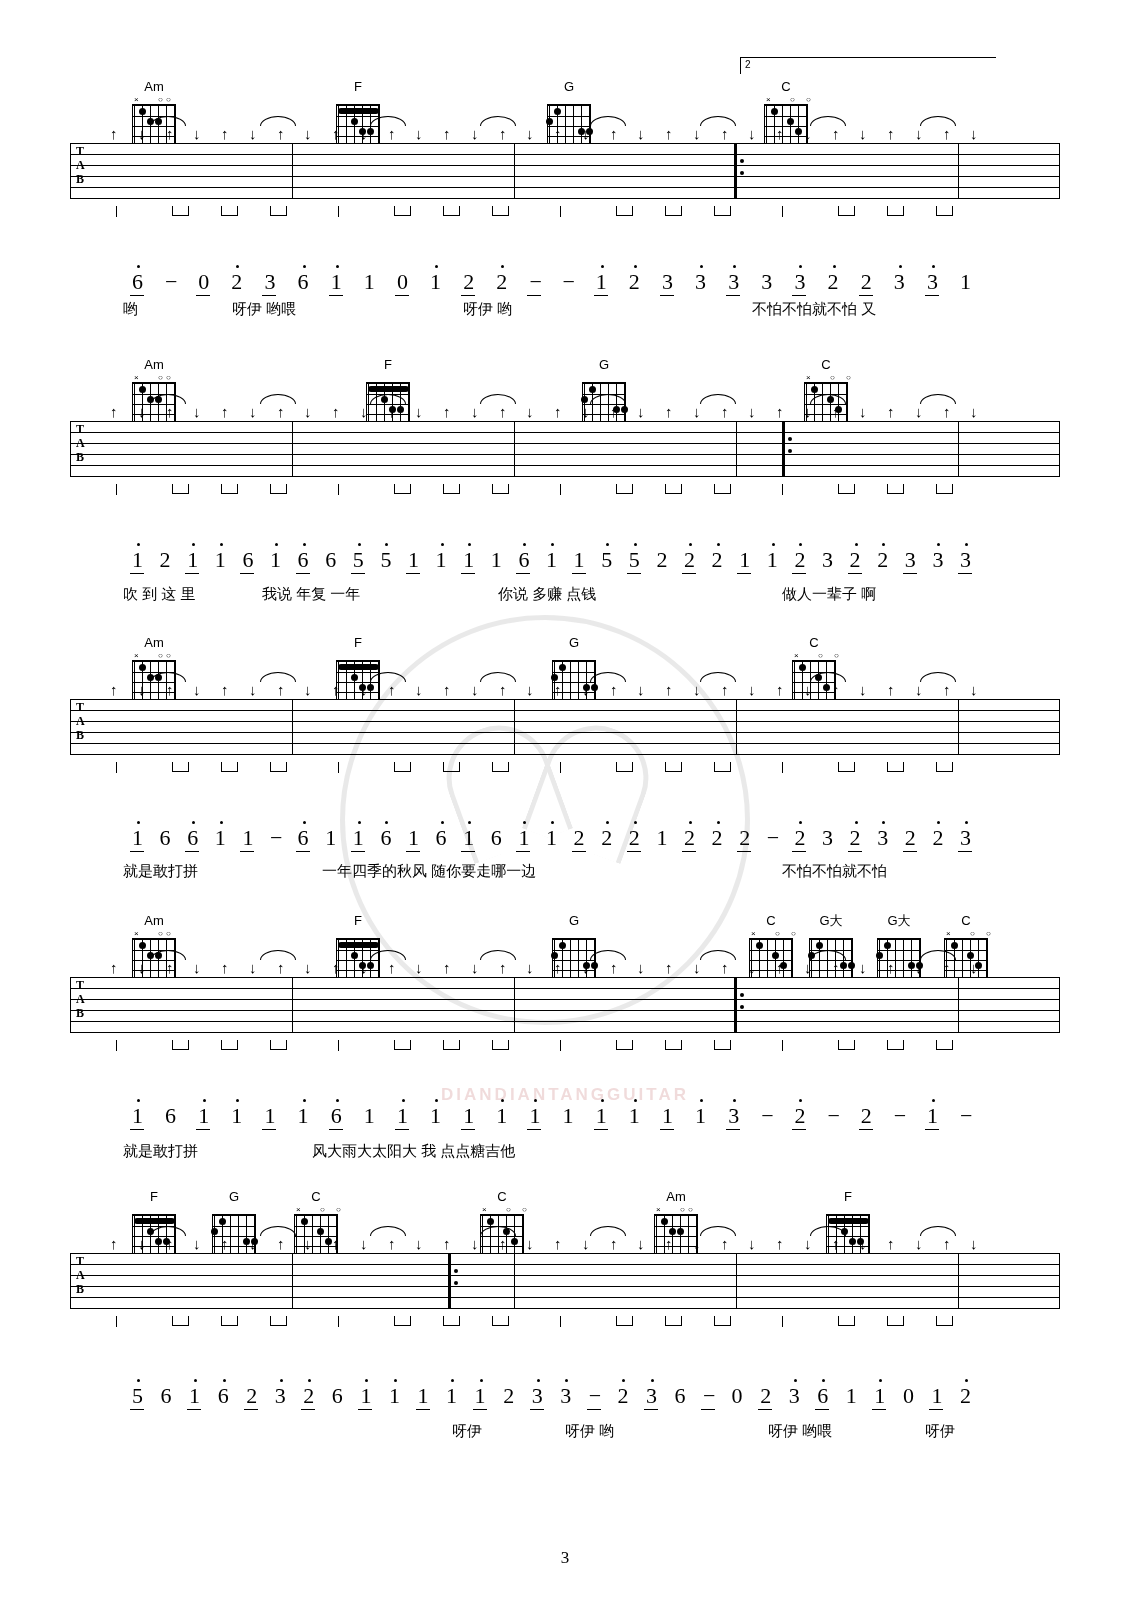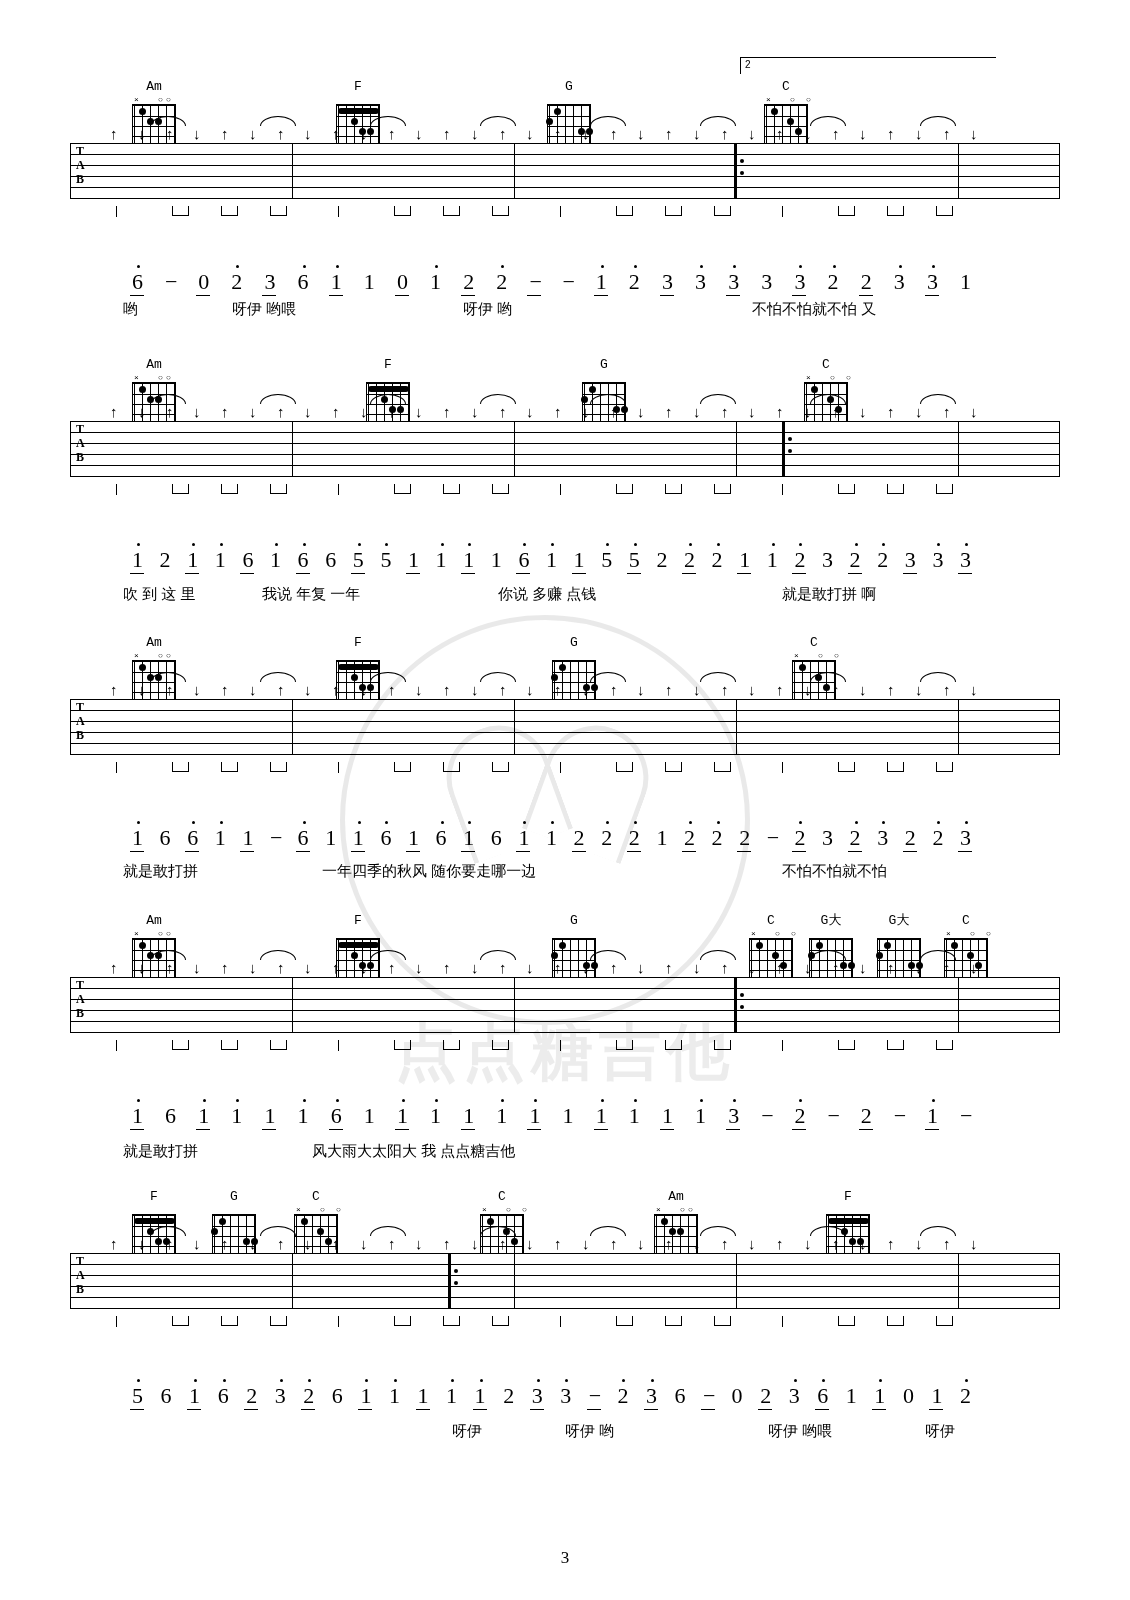--- a/index.html
+++ b/index.html
@@ -11,21 +11,21 @@
   .watermark{position:absolute;left:330px;top:615px;width:470px;height:520px;opacity:.18;pointer-events:none;}
   .wm-circle{position:absolute;left:10px;top:0;width:400px;height:400px;border:5px solid #888;border-radius:50%;}
   .wm-heart{position:absolute;left:120px;top:110px;width:190px;height:120px;}
   .wm-heart:before,.wm-heart:after{content:"";position:absolute;top:0;width:95px;height:120px;border:5px solid #888;border-bottom:none;border-radius:60px 60px 0 0;}
   .wm-heart:before{left:0;transform:rotate(-20deg);}
   .wm-heart:after{left:90px;transform:rotate(20deg);}
   .wm-text{position:absolute;left:0;top:395px;width:470px;text-align:center;font-size:62px;font-weight:bold;color:#9a9a9a;letter-spacing:6px;}
   .wm-sub{position:absolute;left:0;top:470px;width:470px;text-align:center;font-size:17px;font-weight:bold;color:#b03b3b;letter-spacing:3px;}
 
   
-  .chord{position:absolute;width:52px;font-family:Liberation Mono, monospace;}
+  .chord{position:absolute;width:52px;}
   .chord .cname{text-align:center;font-size:13px;line-height:13px;margin-bottom:2px;}
   .chord .grid{position:relative;width:44px;height:40px;margin:0 auto;border:1px solid #000;border-top:2px solid #000;box-sizing:border-box;}
   .chord .grid .v{position:absolute;top:0;bottom:0;width:1px;background:#000;}
   .chord .grid .h{position:absolute;left:0;right:0;height:1px;background:#000;}
   .chord .dot{position:absolute;width:7px;height:7px;border-radius:50%;background:#000;}
   .chord .marks{position:relative;height:9px;width:44px;margin:0 auto;}
   .chord .marks span{position:absolute;top:0;font-size:8px;line-height:9px;}
   .chord .bar{position:absolute;height:6px;background:#000;border-radius:3px;}
 
   
@@ -61,21 +61,21 @@
 
 <div class="sheet">
 
   <div class="ending">
     <span>2</span>
   </div>
 
   <div class="watermark">
     <div class="wm-circle"></div>
     <div class="wm-heart"></div>
-    <div class="wm-text">点点糖吉他</div>
+    <div class="wm-sub">DIANDIANTANGGUITAR</div>
   </div>
 
   <div class="pagenum">3</div>
 
 <div class="chord" style="left: 128px; top: 80px;">
       <div class="cname">Am</div>
       <div class="marks">
         <span style="left: 2px;">×</span>
         <span style="left: 26px;">○</span>
         <span style="left: 34px;">○</span>
@@ -522,21 +522,21 @@
       <div style="position: absolute; left: 902.8px; top: 25px; width: 14px; height: 1.4px; background: rgb(0, 0, 0);"></div>
       <div class="num" style="left: 932.4px;">3</div>
       <div style="position: absolute; left: 937.4px; top: -5px; width: 3px; height: 3px; border-radius: 50%; background: rgb(0, 0, 0);"></div>
       <div class="num" style="left: 960px;">3</div>
       <div style="position: absolute; left: 965px; top: -5px; width: 3px; height: 3px; border-radius: 50%; background: rgb(0, 0, 0);"></div>
       <div style="position: absolute; left: 958px; top: 25px; width: 14px; height: 1.4px; background: rgb(0, 0, 0);"></div>
     </div>
     <div class="lyr" style="left: 123px; top: 585px;">吹 到  这 里</div>
     <div class="lyr" style="left: 262px; top: 585px;">我说 年复 一年</div>
     <div class="lyr" style="left: 498px; top: 585px;">你说 多赚  点钱</div>
-    <div class="lyr" style="left: 782px; top: 585px;">就是敢打拼  啊</div>
+    <div class="lyr" style="left: 782px; top: 585px;">做人一辈子  啊</div>
     <div class="chord" style="left: 128px; top: 636px;">
       <div class="cname">Am</div>
       <div class="marks">
         <span style="left: 2px;">×</span>
         <span style="left: 26px;">○</span>
         <span style="left: 34px;">○</span>
       </div>
       <div class="grid">
         <div class="ln v" style="left: 1px; background: rgb(0, 0, 0);"></div>
         <div class="ln v" style="left: 9px; background: rgb(0, 0, 0);"></div>

